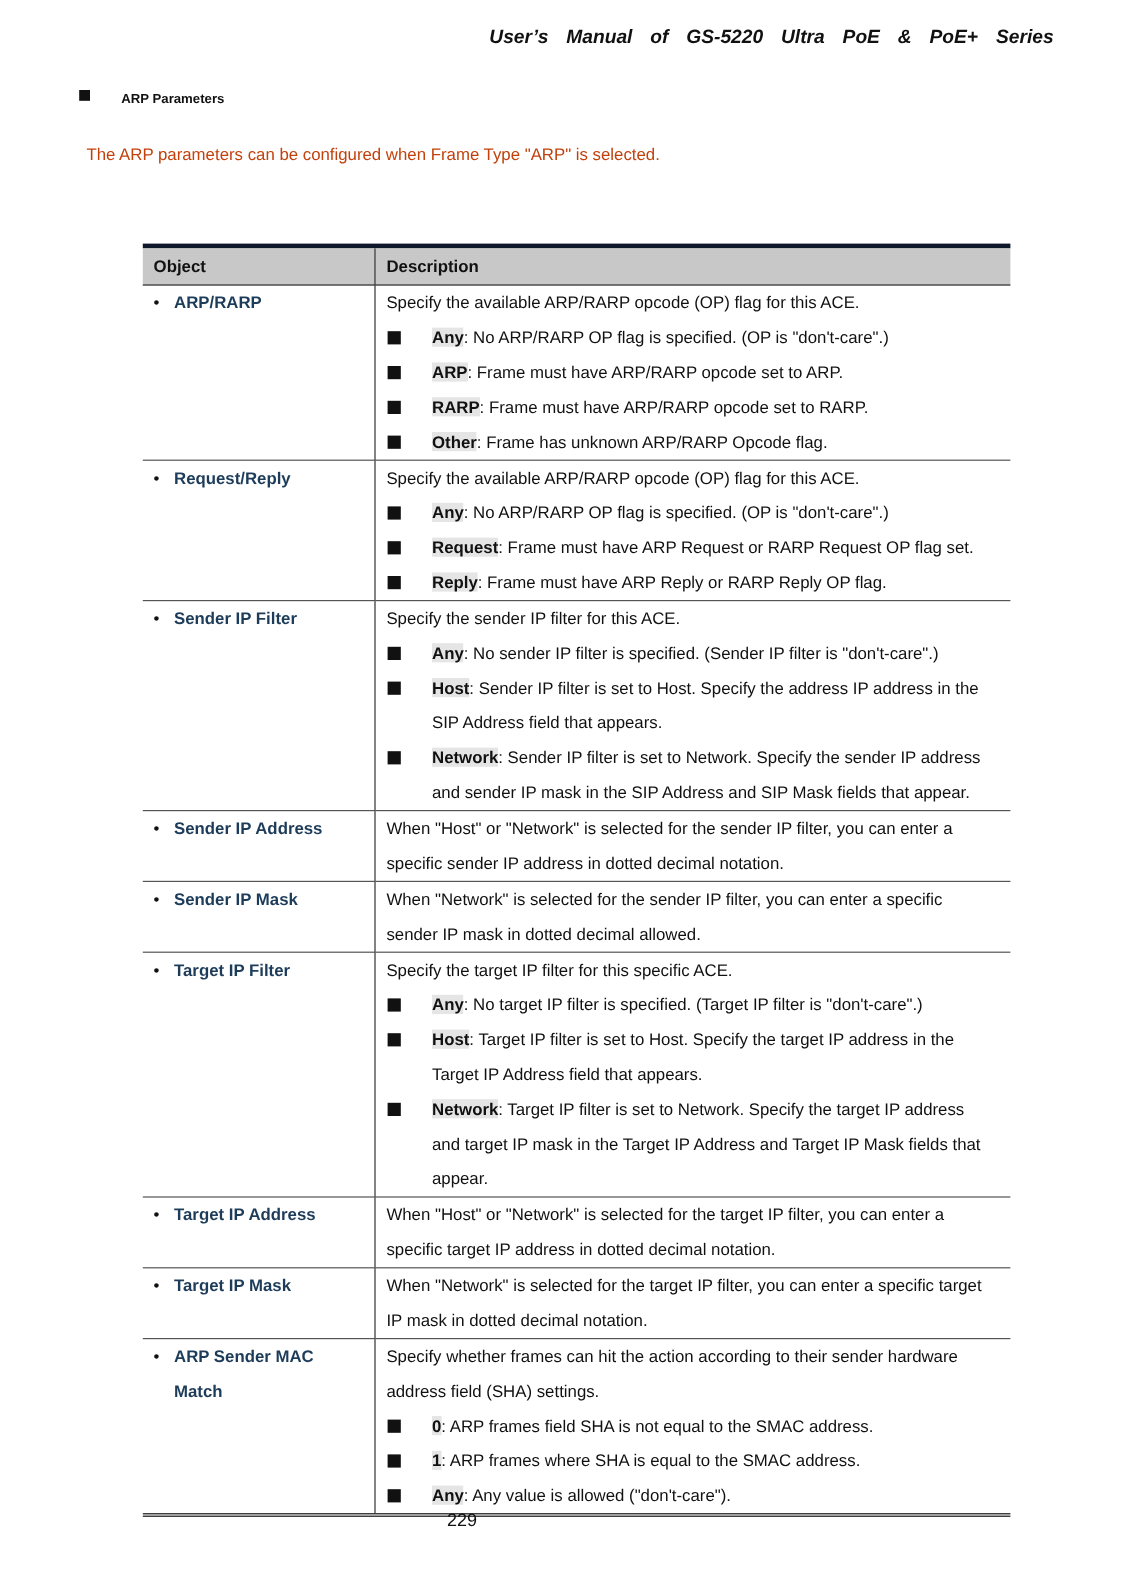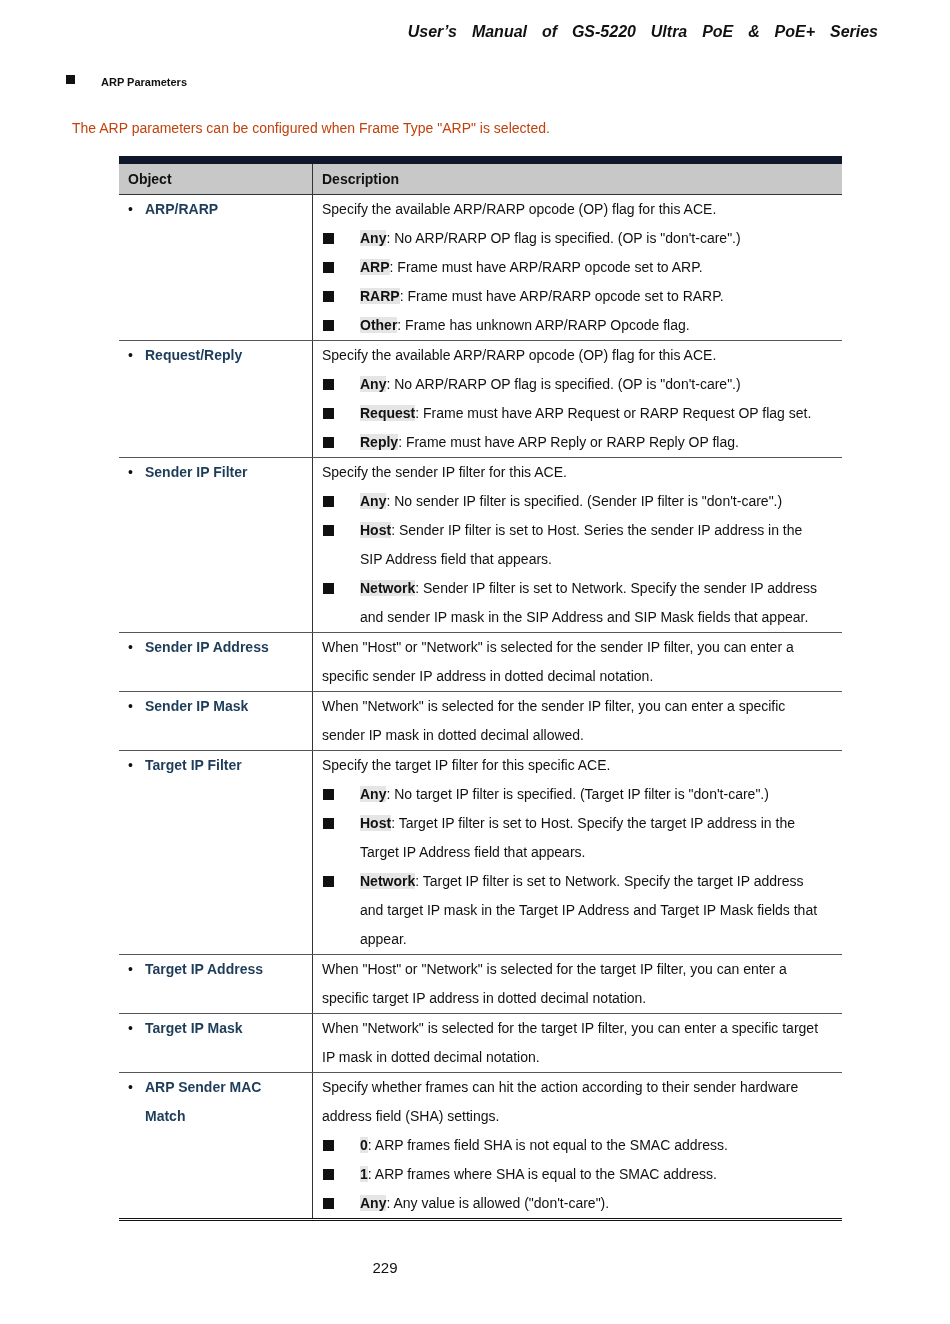--- a/index.html
+++ b/index.html
@@ -11,21 +11,21 @@
     background: radial-gradient(circle at 35% 40%, #7fd3f5 0%, #2b8fd0 35%, #1a5aa0 60%, #c9a24a 75%, #8a6a1e 100%); }
   .logo .brand { position: absolute; left: 52px; top: -2px; font-family: "Liberation Sans", sans-serif; font-weight: bold; font-size: 38px; color: #1f3a93; letter-spacing: 0px; transform: scaleX(1.05); transform-origin: left; }
   .logo .tagline { position: absolute; left: 54px; top: 36px; font-size: 11px; font-weight: bold; color: #333; transform: scaleX(0.9); transform-origin: left; white-space: nowrap; }
   .manual-title { position: absolute; right: 72px; top: 23px; font-size: 16px; font-weight: bold; font-style: italic; color: #111; word-spacing: 3px; }
 
   .section-heading { position: absolute; left: 66px; top: 75px; font-size: 11px; font-weight: bold; color: #111; }
   .section-heading .sq { display: inline-block; width: 9px; height: 9px; background: #111; margin-right: 26px; vertical-align: 2px; }
   .intro { position: absolute; left: 72px; top: 120px; font-size: 14px; color: #c2410c; }
 
   .tbl { position: absolute; left: 119px; top: 156px; width: 723px; border-top: 3px double #111; border-bottom: 3px double #111; }
-  .tbl-top { border-top: 8px solid #0f172a; }
+  .tbl-top { border-top: 4px solid #0f172a; margin-top: 47px; }
   table { border-collapse: collapse; width: 100%; }
   th { background: #c8c8c8; text-align: left; font-size: 14px; font-weight: bold; padding: 0 9px; height: 30px; border-bottom: 1px solid #333; color: #111; }
   th.obj { width: 175px; border-right: 1px solid #333; }
   td { vertical-align: top; font-size: 14px; padding: 0; border-bottom: 1px solid #555; }
   td.obj { border-right: 1px solid #333; padding: 0 8px 0 9px; }
   td.desc { padding: 0 9px 0 9px; }
   tr:last-child td { border-bottom: none; }
   .objline { line-height: 29px; font-weight: bold; color: #1d3c5a; display: flex; }
   .objline .dot { color: #111; font-weight: normal; width: 17px; flex: none; }
   .line { line-height: 29px; color: #111; }
@@ -131,21 +131,21 @@
             <div class="line">Specify the sender IP filter for this ACE.</div>
             <div class="opt">
               <span class="bsq"></span>
               <span>
                 <div><span class="kw">Any</span><span>: No sender IP filter is specified. (Sender IP filter is "don't-care".)</span></div>
               </span>
             </div>
             <div class="opt">
               <span class="bsq"></span>
               <span>
-                <div><span class="kw">Host</span><span>: Sender IP filter is set to Host. Series the sender IP address in the</span></div>
+                <div><span class="kw">Host</span><span>: Sender IP filter is set to Host. Specify the address IP address in the</span></div>
                 <div>SIP Address field that appears.</div>
               </span>
             </div>
             <div class="opt">
               <span class="bsq"></span>
               <span>
                 <div><span class="kw">Network</span><span>: Sender IP filter is set to Network. Specify the sender IP address</span></div>
                 <div>and sender IP mask in the SIP Address and SIP Mask fields that appear.</div>
               </span>
             </div>

